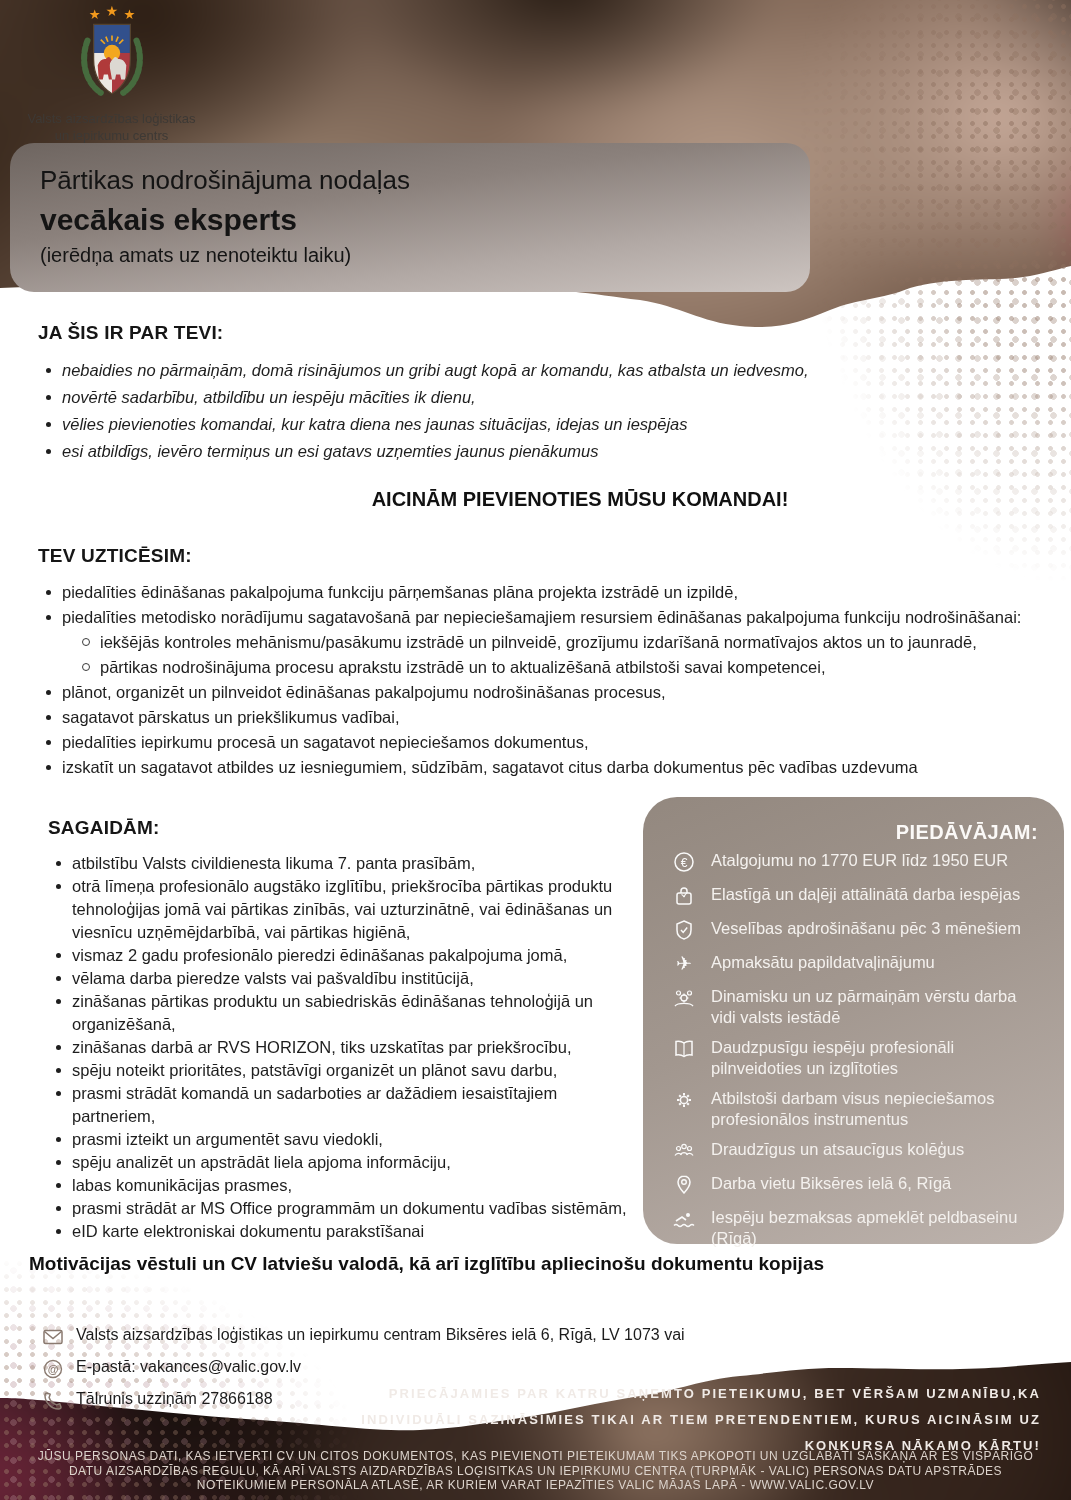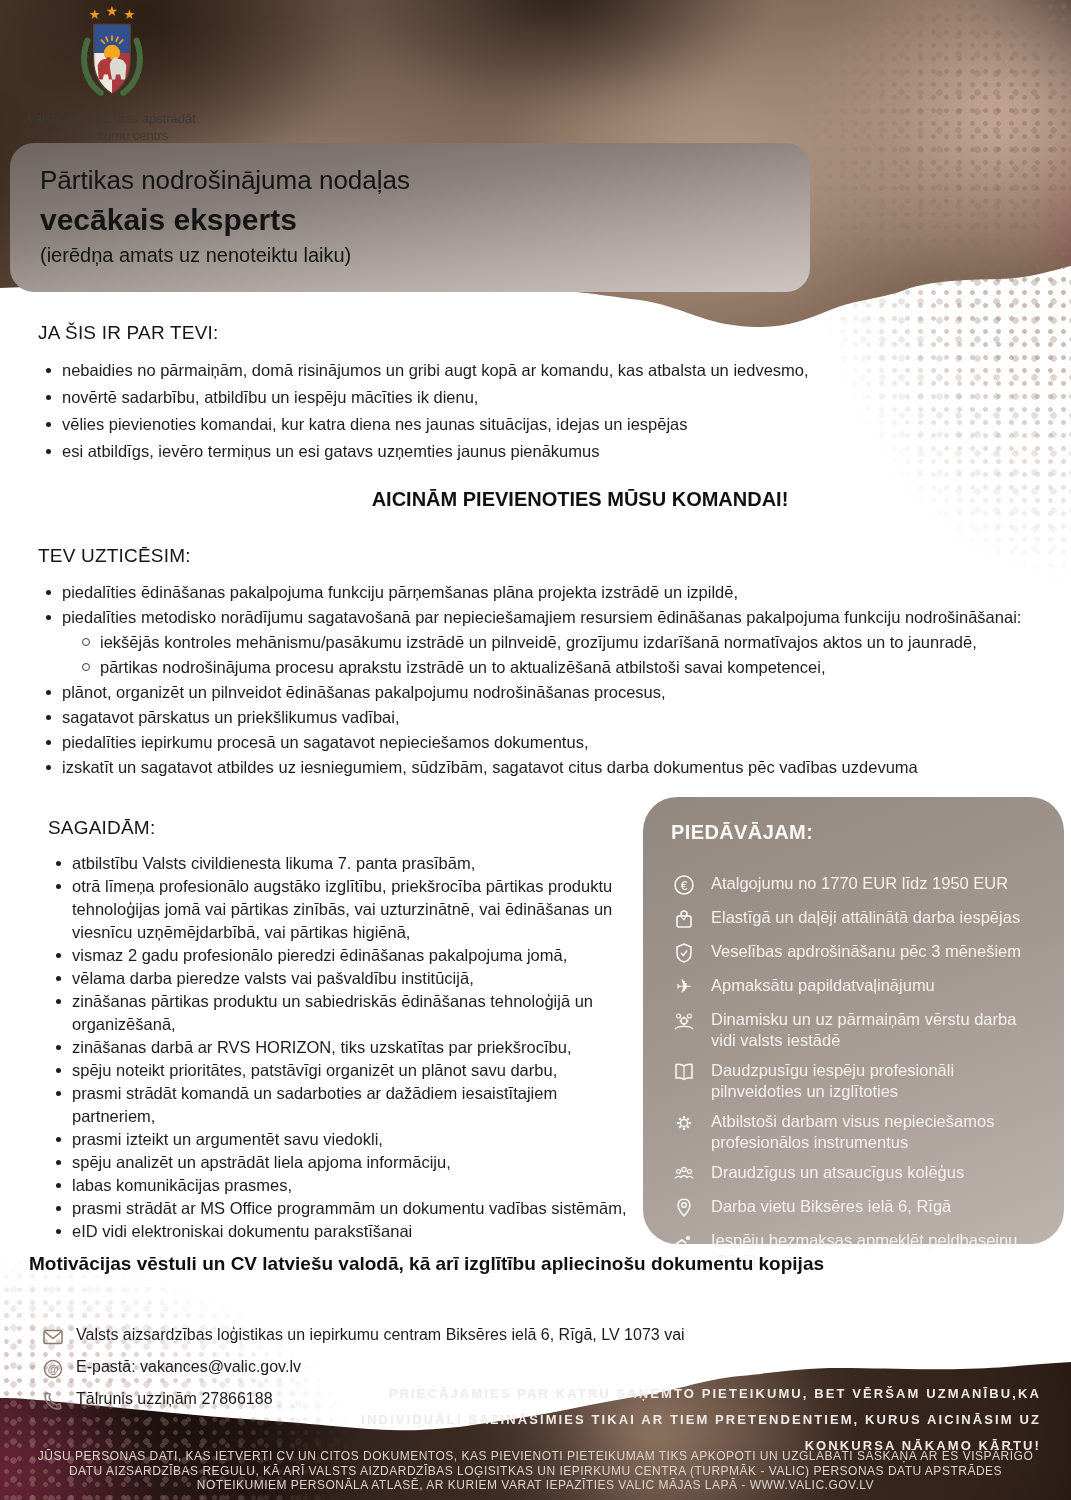--- a/index.html
+++ b/index.html
@@ -59,38 +59,38 @@
   
   .title-card{position:absolute;left:10px;top:143px;width:800px;height:149px;z-index:4;
     border-radius:24px;background:linear-gradient(172deg,#6e6560 0%,#8b817c 38%,#b2a9a5 72%,#cdc5c1 100%);
     padding:0 0 0 30px;box-sizing:border-box;color:#141414;}
   .title-card .t1{padding-top:22px;font-size:26px;line-height:30px;font-weight:400;}
   .title-card .t2{margin-top:9px;font-size:30px;line-height:32px;font-weight:700;}
   .title-card .t3{margin-top:8px;font-size:20px;line-height:22px;font-weight:400;}
 
   
   .abs{position:absolute;z-index:4;}
-  h2.sec{font-size:19px;font-weight:400;color:#161616;margin:0 0 13px 0;letter-spacing:.2px;}
+  h2.sec{font-size:19px;font-weight:700;color:#161616;margin:0 0 13px 0;letter-spacing:.2px;}
   ul.blist{list-style:none;margin:0;padding:0;color:#1e1e1e;}
   ul.blist>li{position:relative;padding-left:24px;font-size:16.5px;}
   ul.blist>li::before{content:"";position:absolute;left:8px;width:5px;height:5px;border-radius:50%;background:#1e1e1e;}
-  .lh27>li{line-height:27px;}.lh27>li::before{top:11px;}
+  .lh27>li{line-height:27px;font-style:italic;}.lh27>li::before{top:11px;}
   .lh25>li{line-height:25px;}.lh25>li::before{top:10px;}
   .lh23>li{line-height:23px;font-size:16px;}.lh23>li::before{top:9px;}
   ul.sublist{list-style:none;margin:0;padding:0;}
   ul.sublist>li{position:relative;padding-left:26px;margin-left:36px;font-size:16.5px;line-height:25px;color:#1e1e1e;}
   ul.sublist>li::before{content:"";position:absolute;left:8px;top:8px;width:6px;height:6px;border-radius:50%;
     border:1.5px solid #3a3a3a;background:transparent;}
   .invite{font-size:20px;font-weight:700;color:#111;text-align:center;}
 
   
   .offer-card{position:absolute;left:643px;top:797px;width:421px;height:447px;z-index:4;border-radius:34px;
     background:linear-gradient(158deg,#93887f 0%,#a2978f 45%,#bdb3ad 100%);
     box-sizing:border-box;padding:24px 26px 18px 28px;color:#f4f1ee;}
-  .offer-card h2{margin:0 0 29px 0;font-size:20px;font-weight:700;letter-spacing:.4px;color:#fbf9f7;}
+  .offer-card h2{margin:0 0 6px 0;font-size:20px;font-weight:700;letter-spacing:.4px;color:#fbf9f7;text-align:right;}
   .offer-row{display:flex;align-items:flex-start;margin-bottom:10px;}
   .offer-ic{flex:0 0 26px;width:26px;margin-right:14px;margin-top:0;opacity:.95;}
   .offer-tx{font-size:16.5px;line-height:20.5px;font-weight:400;}
 
   
   .apply{left:0;top:1248px;width:853px;text-align:center;font-size:19px;line-height:32px;font-weight:700;color:#101010;}
   .contacts{left:42px;top:1326px;}
   .c-row{display:flex;align-items:flex-start;margin-bottom:10px;height:22px;}
   .c-ic{width:22px;margin-right:12px;flex:0 0 22px;}
   .c-tx{font-size:16px;color:#1c1c1c;}
@@ -148,21 +148,21 @@
           <line x1="47" y1="37" x2="51" y2="33"></line>
             <line x1="36" y1="35" x2="34" y2="30"></line>
             <line x1="44" y1="35" x2="46" y2="30"></line>
         </g>
         <path d="M26,58 q3,-7 8,-6 q3,-4 5,0 q4,3 3,9 l-2,11 l-3,0 l-1,-5 l-4,0 l-1,5 l-4,0 Z" fill="#b03a3a"></path>
         <path d="M54,58 q-3,-7 -8,-6 q-3,-4 -5,0 q-4,3 -3,9 l2,11 l3,0 l1,-5 l4,0 l1,5 l4,0 Z" fill="#dcd8d2"></path>
       </g>
       <path d="M22,18 L58,18 L58,52 C58,72 48,81 40,86 C32,81 22,72 22,52 Z" fill="none" stroke="#55432f" stroke-width="1.2"></path>
     </svg>
     <div class="org-name">
-      <div>Valsts aizsardzības apstrādāt</div>
+      <div>Valsts aizsardzības loģistikas</div>
       <div>un iepirkumu centrs</div>
     </div>
   </div>
 
   <div class="title-card">
     <div class="t1">Pārtikas nodrošinājuma nodaļas</div>
     <div class="t2">vecākais eksperts</div>
     <div class="t3">(ierēdņa amats uz nenoteiktu laiku)</div>
   </div>
 
@@ -204,21 +204,21 @@
       <li>vismaz 2 gadu profesionālo pieredzi ēdināšanas pakalpojuma jomā,</li>
       <li>vēlama darba pieredze valsts vai pašvaldību institūcijā,</li>
       <li>zināšanas pārtikas produktu un sabiedriskās ēdināšanas tehnoloģijā un organizēšanā,</li>
       <li>zināšanas darbā ar RVS HORIZON, tiks uzskatītas par priekšrocību,</li>
       <li>spēju noteikt prioritātes, patstāvīgi organizēt un plānot savu darbu,</li>
       <li>prasmi strādāt komandā un sadarboties ar dažādiem iesaistītajiem partneriem,</li>
       <li>prasmi izteikt un argumentēt savu viedokli,</li>
       <li>spēju analizēt un apstrādāt liela apjoma informāciju,</li>
       <li>labas komunikācijas prasmes,</li>
       <li>prasmi strādāt ar MS Office programmām un dokumentu vadības sistēmām,</li>
-      <li>eID vidi elektroniskai dokumentu parakstīšanai</li>
+      <li>eID karte elektroniskai dokumentu parakstīšanai</li>
     </ul>
   </div>
 
   <div class="offer-card">
     <h2>PIEDĀVĀJAM:</h2>
 
     <div class="offer-row">
       <svg class="offer-ic" width="24" height="24" viewBox="0 0 24 24">
         <circle cx="12" cy="12" r="9" fill="none" stroke="#fff" stroke-width="1.5"></circle>
         <text x="12" y="16.5" font-size="12" fill="#fff" text-anchor="middle">€</text>

